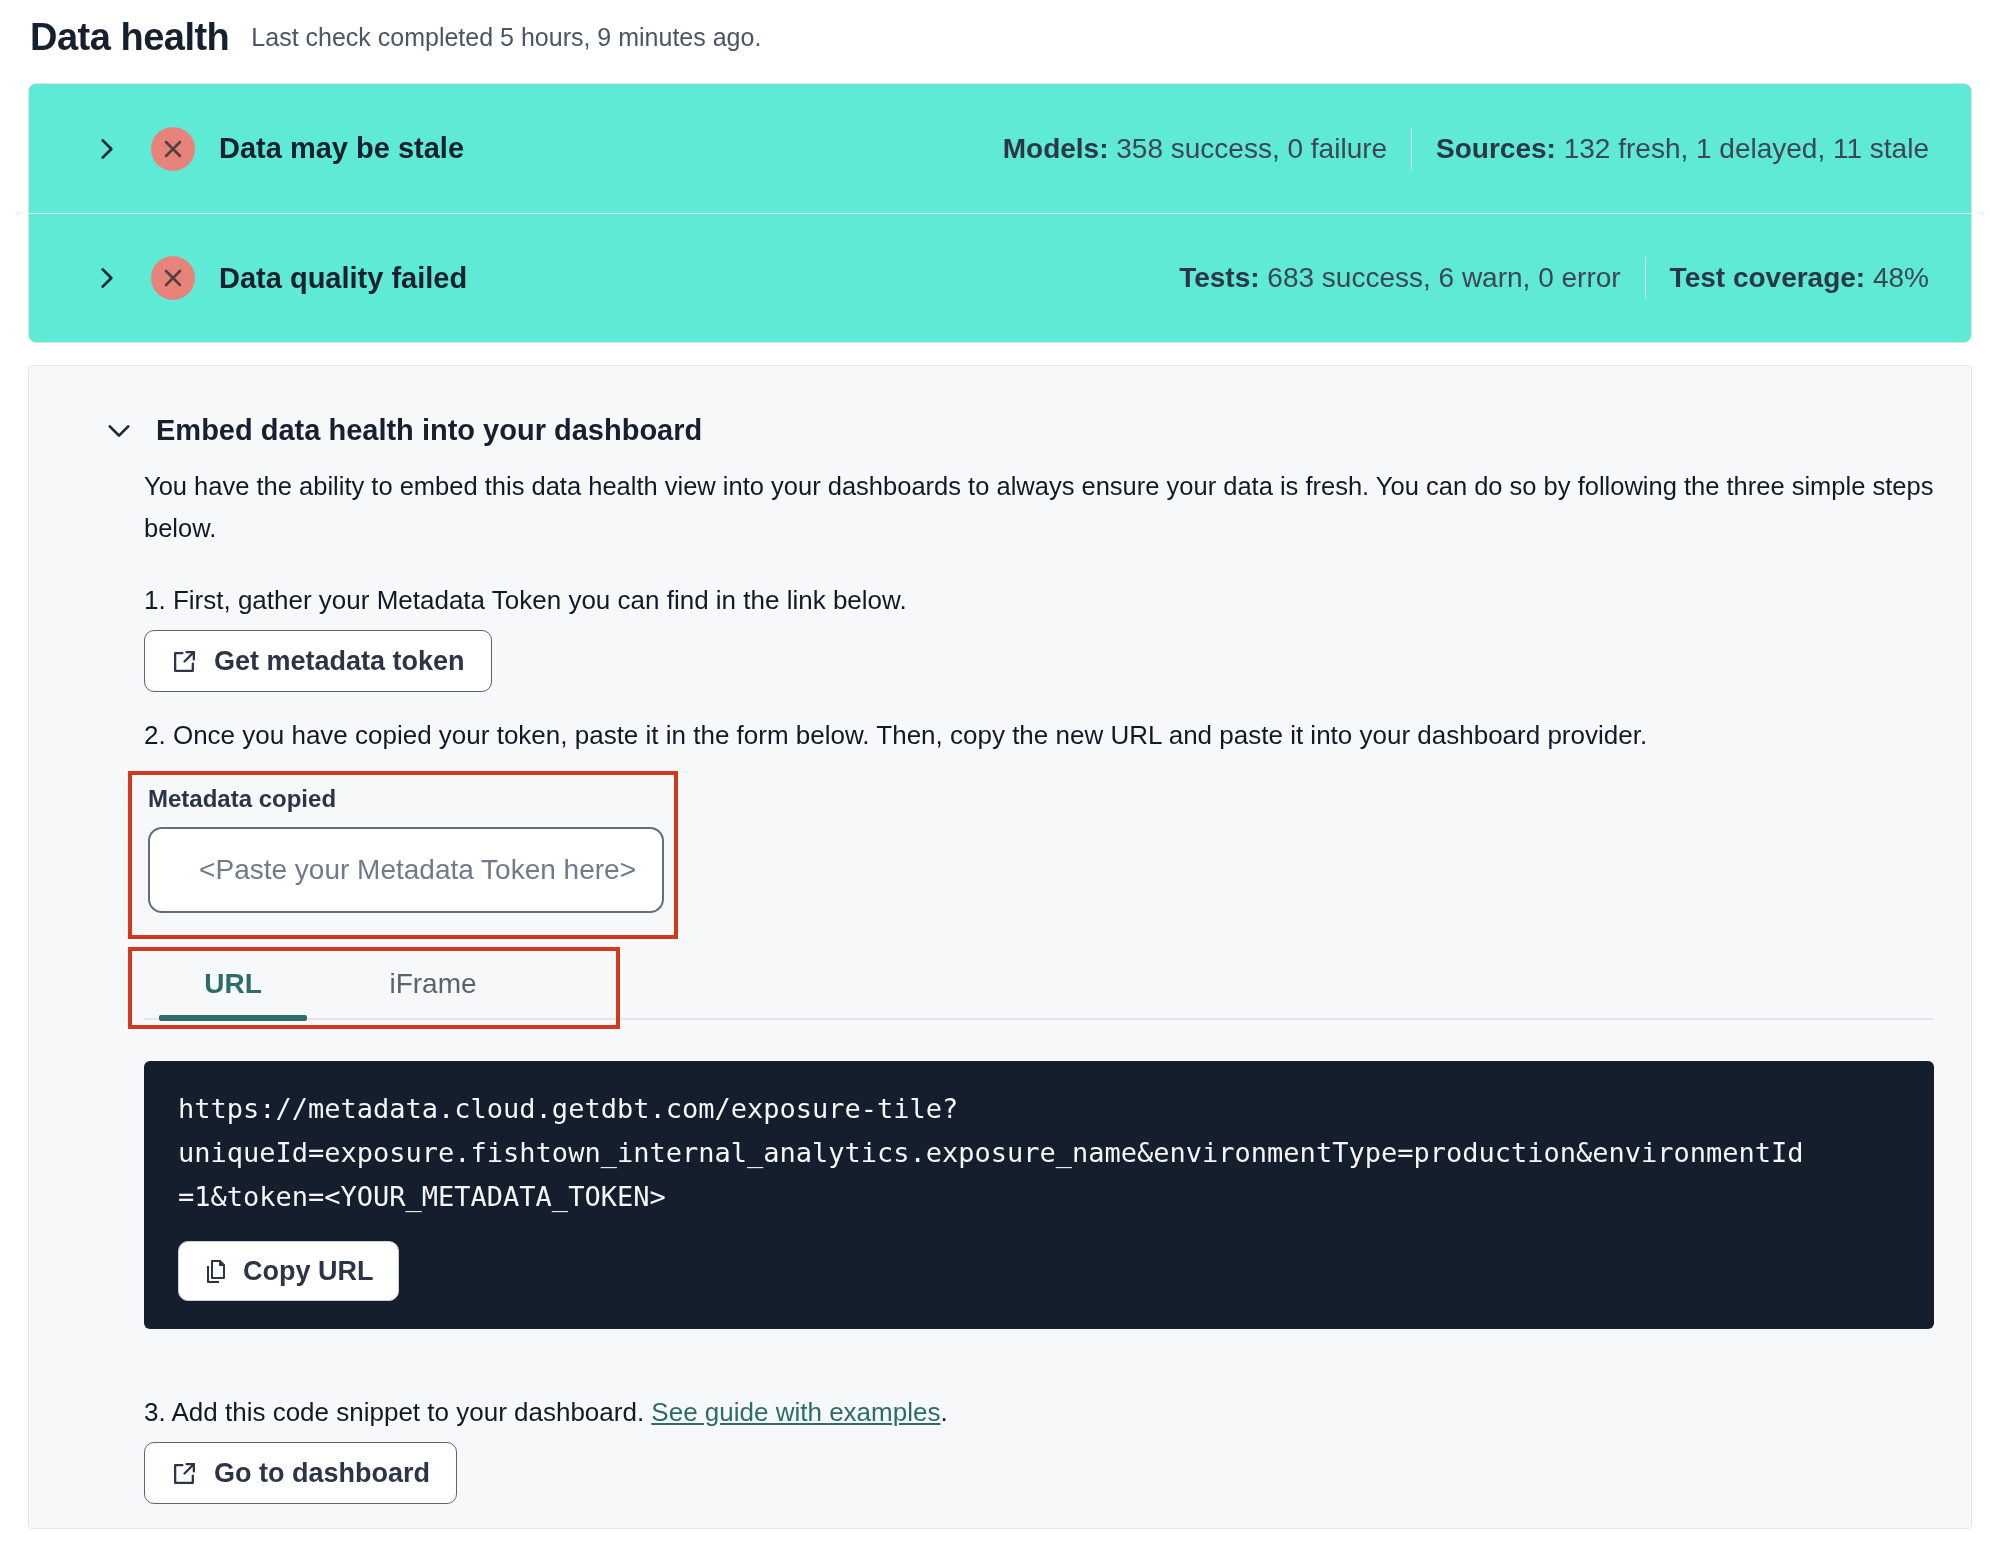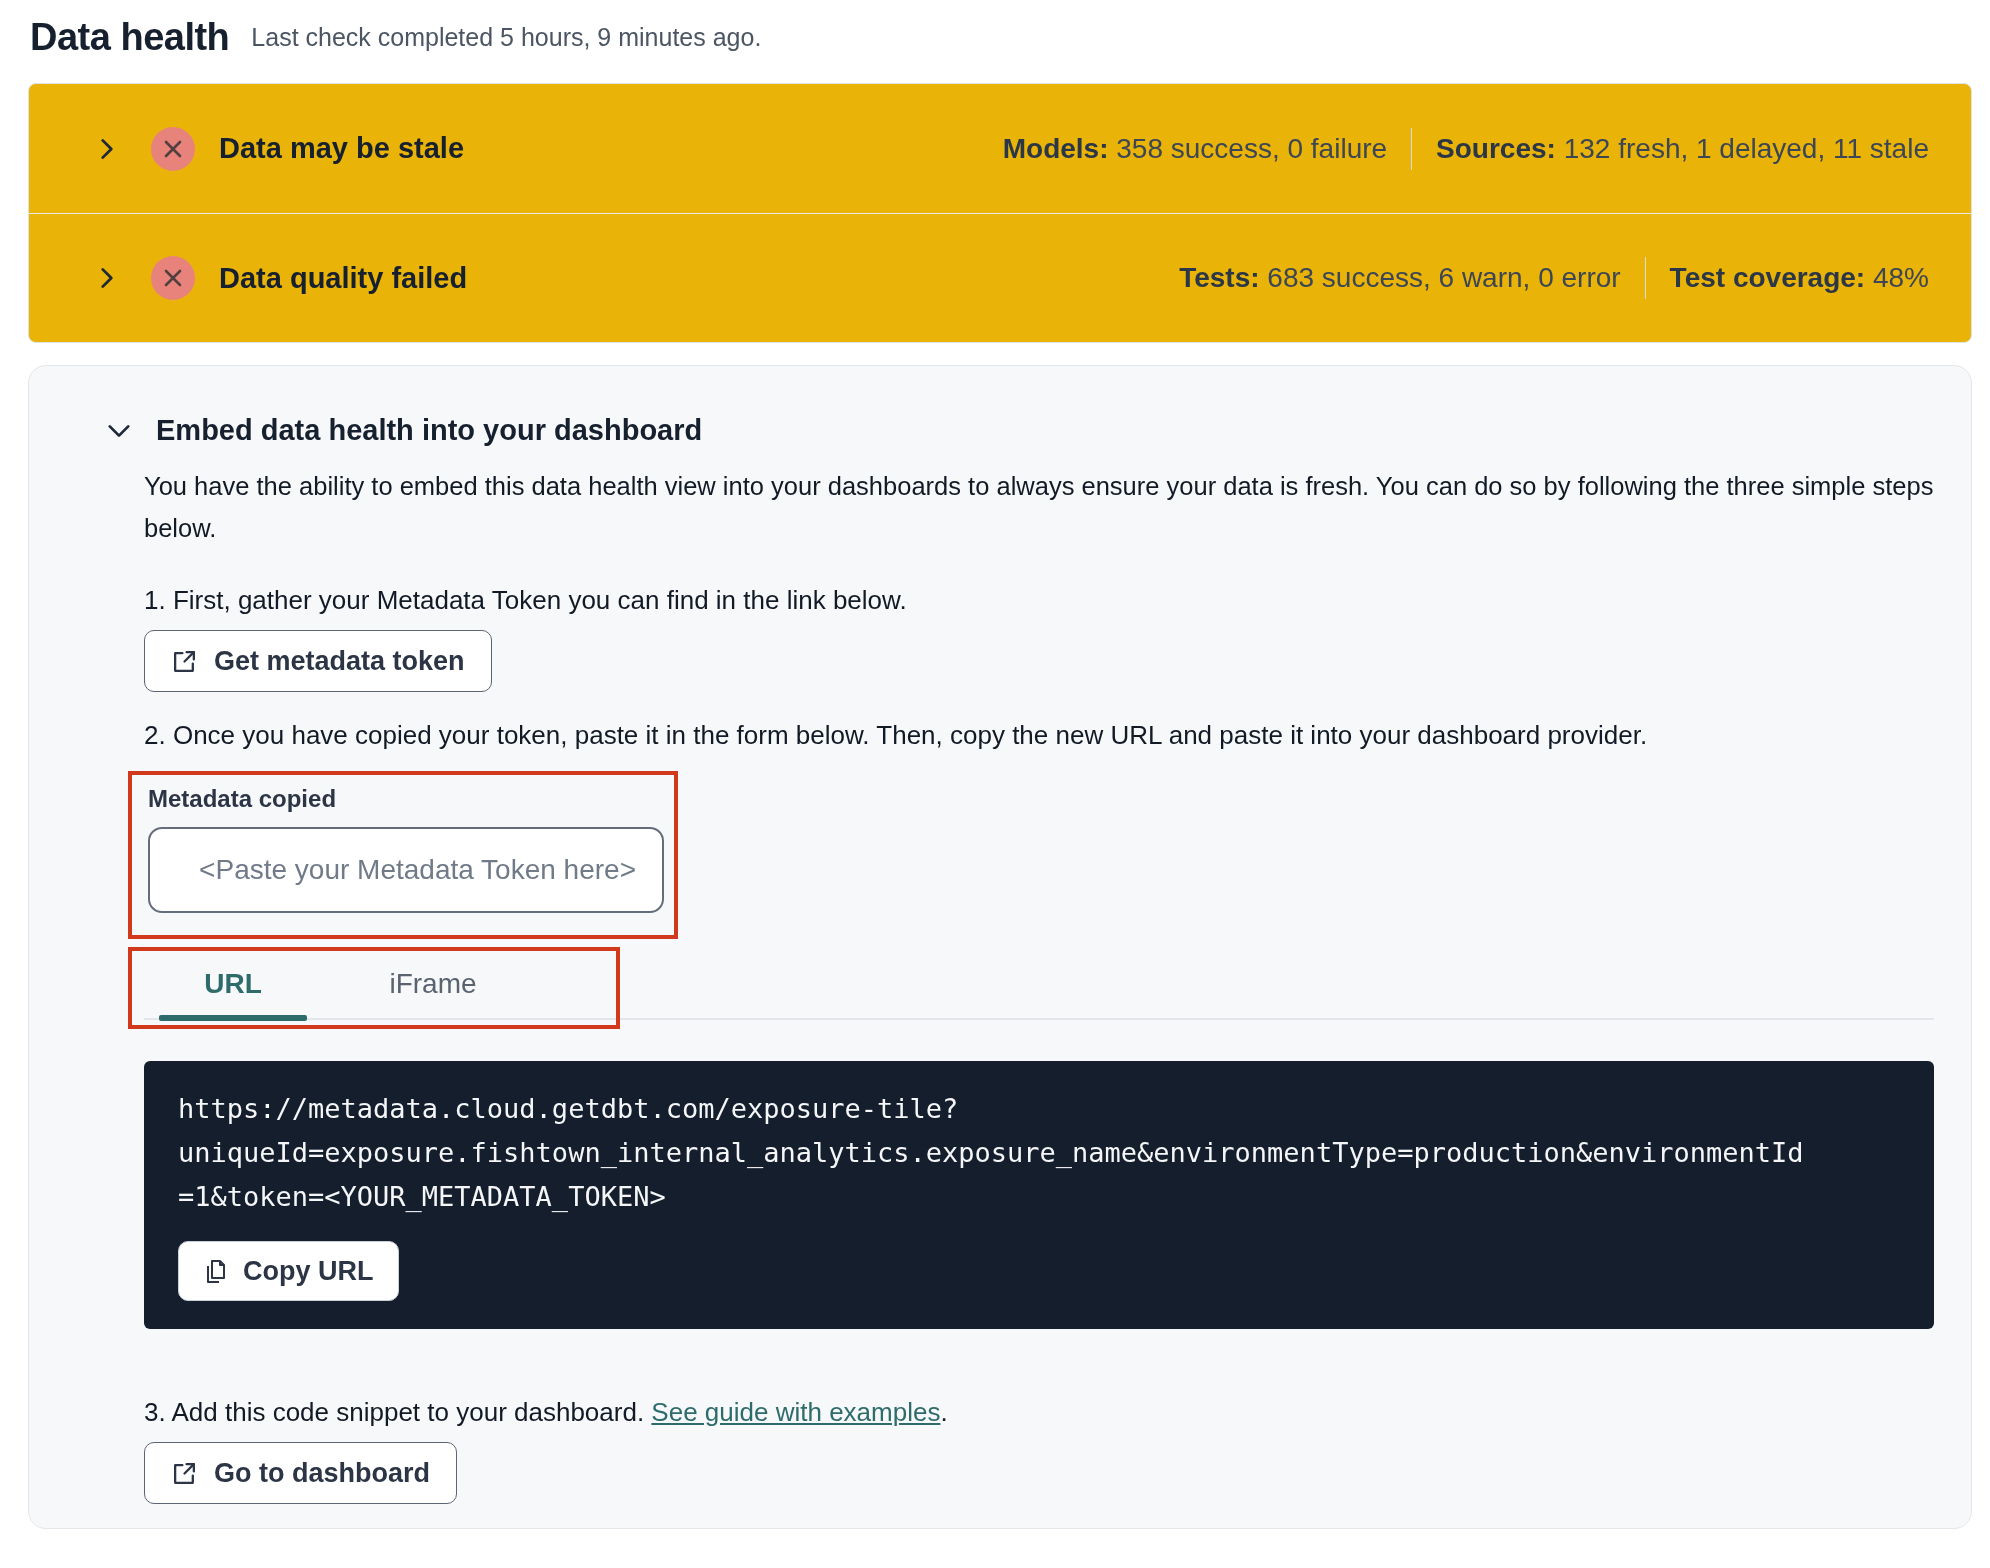--- a/index.html
+++ b/index.html
@@ -5,36 +5,36 @@
   * { margin: 0; padding: 0; box-sizing: border-box; }
   html, body { width: 1990px; height: 1568px; background: #ffffff;
     font-family: "Liberation Sans", sans-serif; color: #1b2432; }
 
   
   .page-header { display: flex; align-items: center; gap: 22px; padding: 16px 30px 0 30px; }
   .page-title { font-size: 38px; font-weight: 600; color: #16202e; letter-spacing: -0.5px; }
   .page-subtitle { font-size: 25px; color: #4b5563; }
 
   
-  .status-card { margin: 24px 18px 0 28px; width: 1944px; background: #eab308;
+  .status-card { margin: 24px 18px 0 28px; width: 1944px; background: #5eead4;
     border: 1px solid #dfe2e7; border-radius: 8px; text-align: right; }
   .status-row { height: 129px; display: flex; align-items: center; padding: 0 42px 0 60px; }
   .status-row + .status-row { border-top: 1px solid #e7e9ed; }
   .chevron-btn { background: none; border: none; cursor: pointer; display: flex; align-items: center; padding: 4px; }
   .status-icon { width: 44px; height: 44px; border-radius: 50%; background: #e8837b;
     display: flex; align-items: center; justify-content: center; margin-left: 26px; flex: none; }
   .status-title { font-size: 29px; font-weight: 700; color: #16202e; margin-left: 24px; }
   .spacer { flex: 1; }
   .stats { display: flex; align-items: center; gap: 24px; font-size: 28px; color: #3c4654; white-space: nowrap; }
   .stat b { font-weight: 700; color: #2b3646; }
   .vdiv { width: 1px; height: 42px; background: #d8dbe1; }
 
   
   .embed-card { margin: 22px 18px 0 28px; width: 1944px; background: #f7f8fa;
-    border: 1px solid #e3e6ea; border-radius: 18px; padding: 48px 38px 24px 75px; }
+    border: 1px solid #e3e6ea; border-radius: 4px; padding: 48px 38px 24px 75px; }
   .embed-header { display: flex; align-items: center; gap: 22px; }
   .embed-title { font-size: 29px; font-weight: 700; color: #16202e; }
   .embed-desc { margin: 18px 0 0 40px; width: 1795px; font-size: 25.5px; line-height: 42px; color: #121a26; }
   .step-text { margin: 36px 0 0 40px; font-size: 26px; color: #121a26; }
   .step-text.step2 { margin-top: 28px; }
   .step-text.step3 { margin-top: 68px; }
   .guide-link { color: #2e6b6b; text-decoration: underline; cursor: pointer; }
 
   .ghost-btn { display: inline-flex; align-items: center; gap: 16px; margin: 14px 11px 0 40px;
     height: 62px; padding: 0 26px; background: #ffffff; border: 1.5px solid #5d6574;

